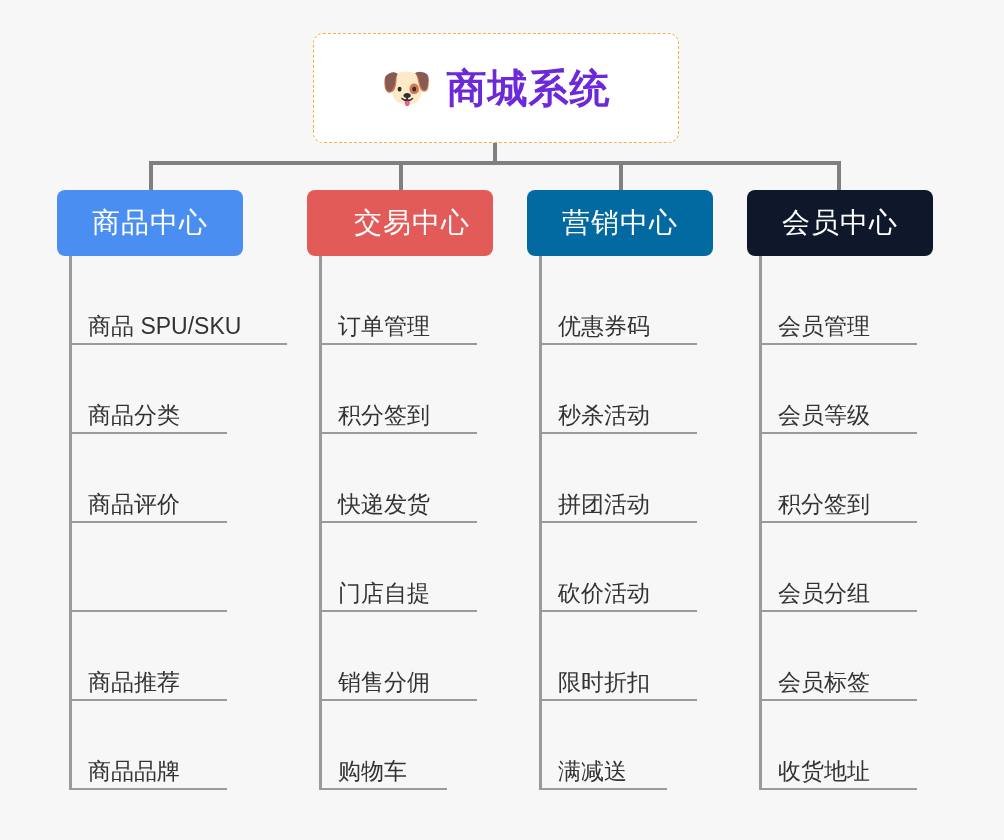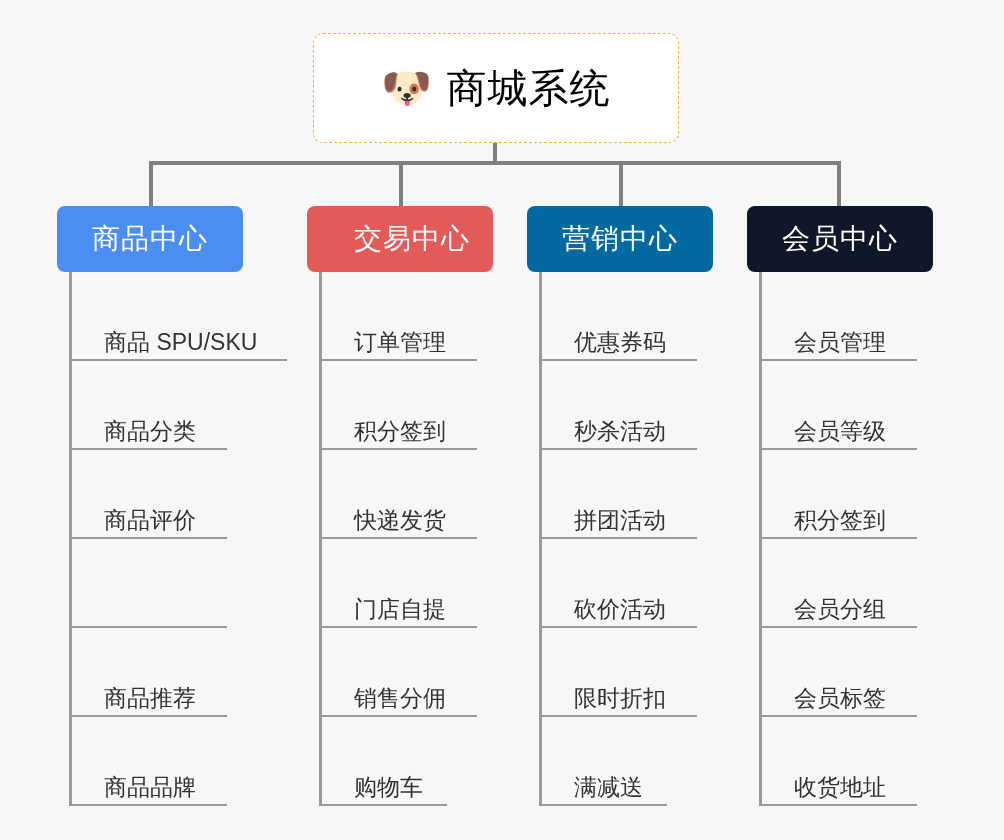--- a/index.html
+++ b/index.html
@@ -33,24 +33,25 @@
     gap: 14px;
   }
   .root-emoji {
     font-size: 41px;
     line-height: 1;
     display: block;
     color: #f2c53d;
   }
   .root-title {
     font-size: 40px;
-    color: #000000;
+    color: #6d28d9;
     letter-spacing: 1px;
     line-height: 1;
     white-space: nowrap;
+    font-weight: bold;
   }
 
   
   .trunk-v {
     position: absolute;
     left: 493px;
     top: 143px;
     width: 4px;
     height: 22px;
     background: #808080;
@@ -67,21 +68,21 @@
     position: absolute;
     top: 161px;
     width: 4px;
     height: 45px;
     background: #808080;
   }
 
   
   .column {
     position: absolute;
-    top: 206px;
+    top: 190px;
     width: 186px;
   }
   .cat-box {
     width: 186px;
     height: 66px;
     border-radius: 8px;
     display: flex;
     align-items: center;
     justify-content: center;
     color: #ffffff;
@@ -102,21 +103,21 @@
     align-items: flex-end;
   }
   .item-line {
     position: absolute;
     left: 0;
     bottom: 0;
     height: 2px;
     background: #9a9a9a;
   }
   .item-label {
-    padding-left: 32px;
+    padding-left: 16px;
     padding-bottom: 7px;
     font-size: 23px;
     color: #333333;
     line-height: 1;
     white-space: nowrap;
   }
 
   
   #col-0 { left: 57px; }
   #col-1 { left: 307px; }

